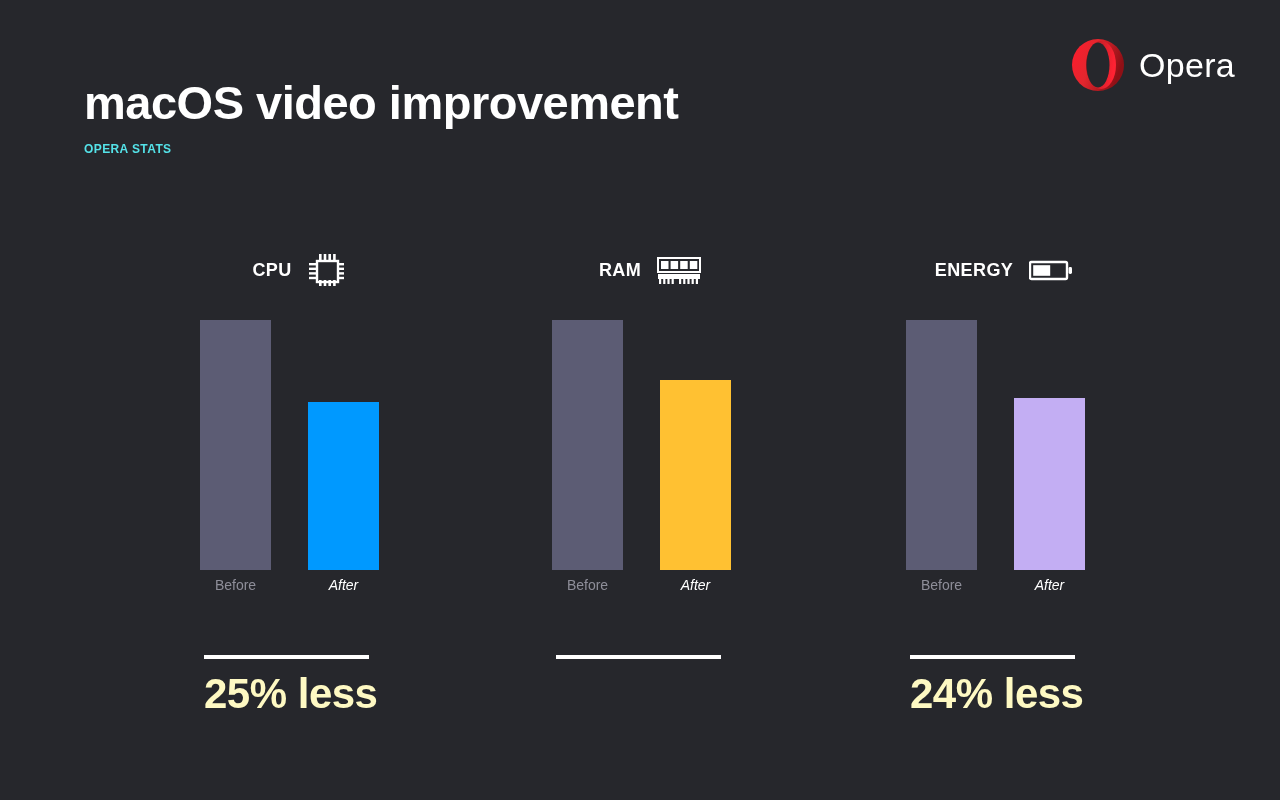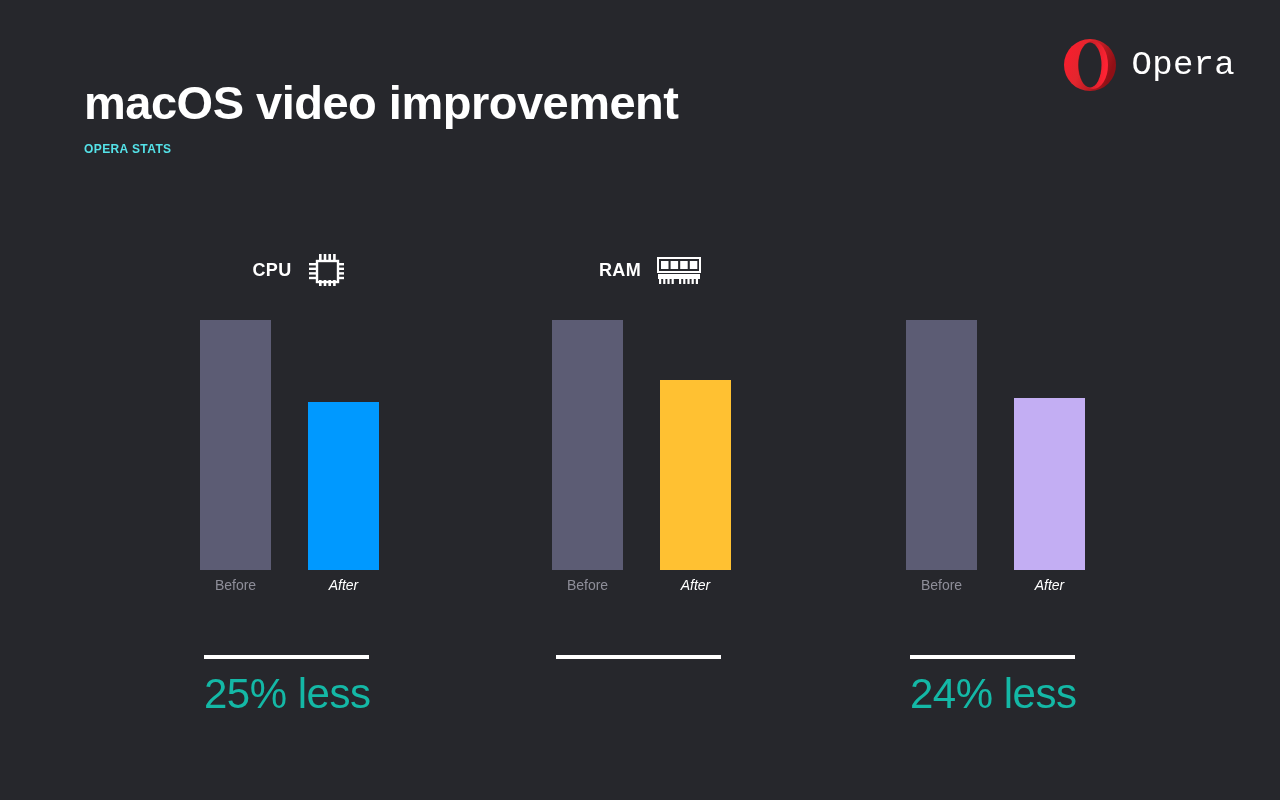--- a/index.html
+++ b/index.html
@@ -42,21 +42,20 @@
   }
 
   
   .brand {
     position: absolute;
     right: 45px;
     top: 37px;
     display: flex;
     align-items: center;
     gap: 13px;
-    font-family: Liberation Mono, monospace;
   }
   .brand-mark {
     width: 56px;
     height: 56px;
     display: block;
   }
   .brand-name {
     font-size: 34px;
     color: #ffffff;
     font-weight: normal;
@@ -150,22 +149,22 @@
     width: 230px;
   }
   .result-rule {
     width: 165px;
     height: 4px;
     background: #ffffff;
     margin-bottom: 14px;
   }
   .result-text {
     font-size: 42px;
-    font-weight: normal;
-    color: #14b8a6;
+    font-weight: bold;
+    color: #fef9c3;
     letter-spacing: -0.5px;
     line-height: 1;
     white-space: nowrap;
   }
 </style>
 </head>
 <body>
 
 <div class="page-title">macOS video improvement</div>
 
@@ -282,20 +281,28 @@
 
     <div class="bar-caption before">Before</div>
     <div class="bar-caption after">After</div>
 
     <div class="result">
       <div class="result-rule"></div>
     </div>
   </div>
 
   <div class="metric metric-energy">
+    <div class="metric-head">
+      <span class="metric-label">ENERGY</span>
+      <svg class="metric-icon" width="44" height="26" viewBox="0 0 44 26">
+        <rect x="1" y="5" width="37" height="17" rx="1.5" fill="none" stroke="#ffffff" stroke-width="2.4"></rect>
+        <rect x="4.2" y="8.2" width="17" height="10.6" fill="#ffffff"></rect>
+        <rect x="39.6" y="10" width="3.4" height="7" rx="1.4" fill="#ffffff"></rect>
+      </svg>
+    </div>
 
     <div class="bars">
       <div class="bar-col before">
         <div class="bar" style="height:250px;background:#5c5c74;"></div>
       </div>
       <div class="bar-col after">
         <div class="bar" style="height:172px;background:#c3aef3;"></div>
       </div>
     </div>
 

